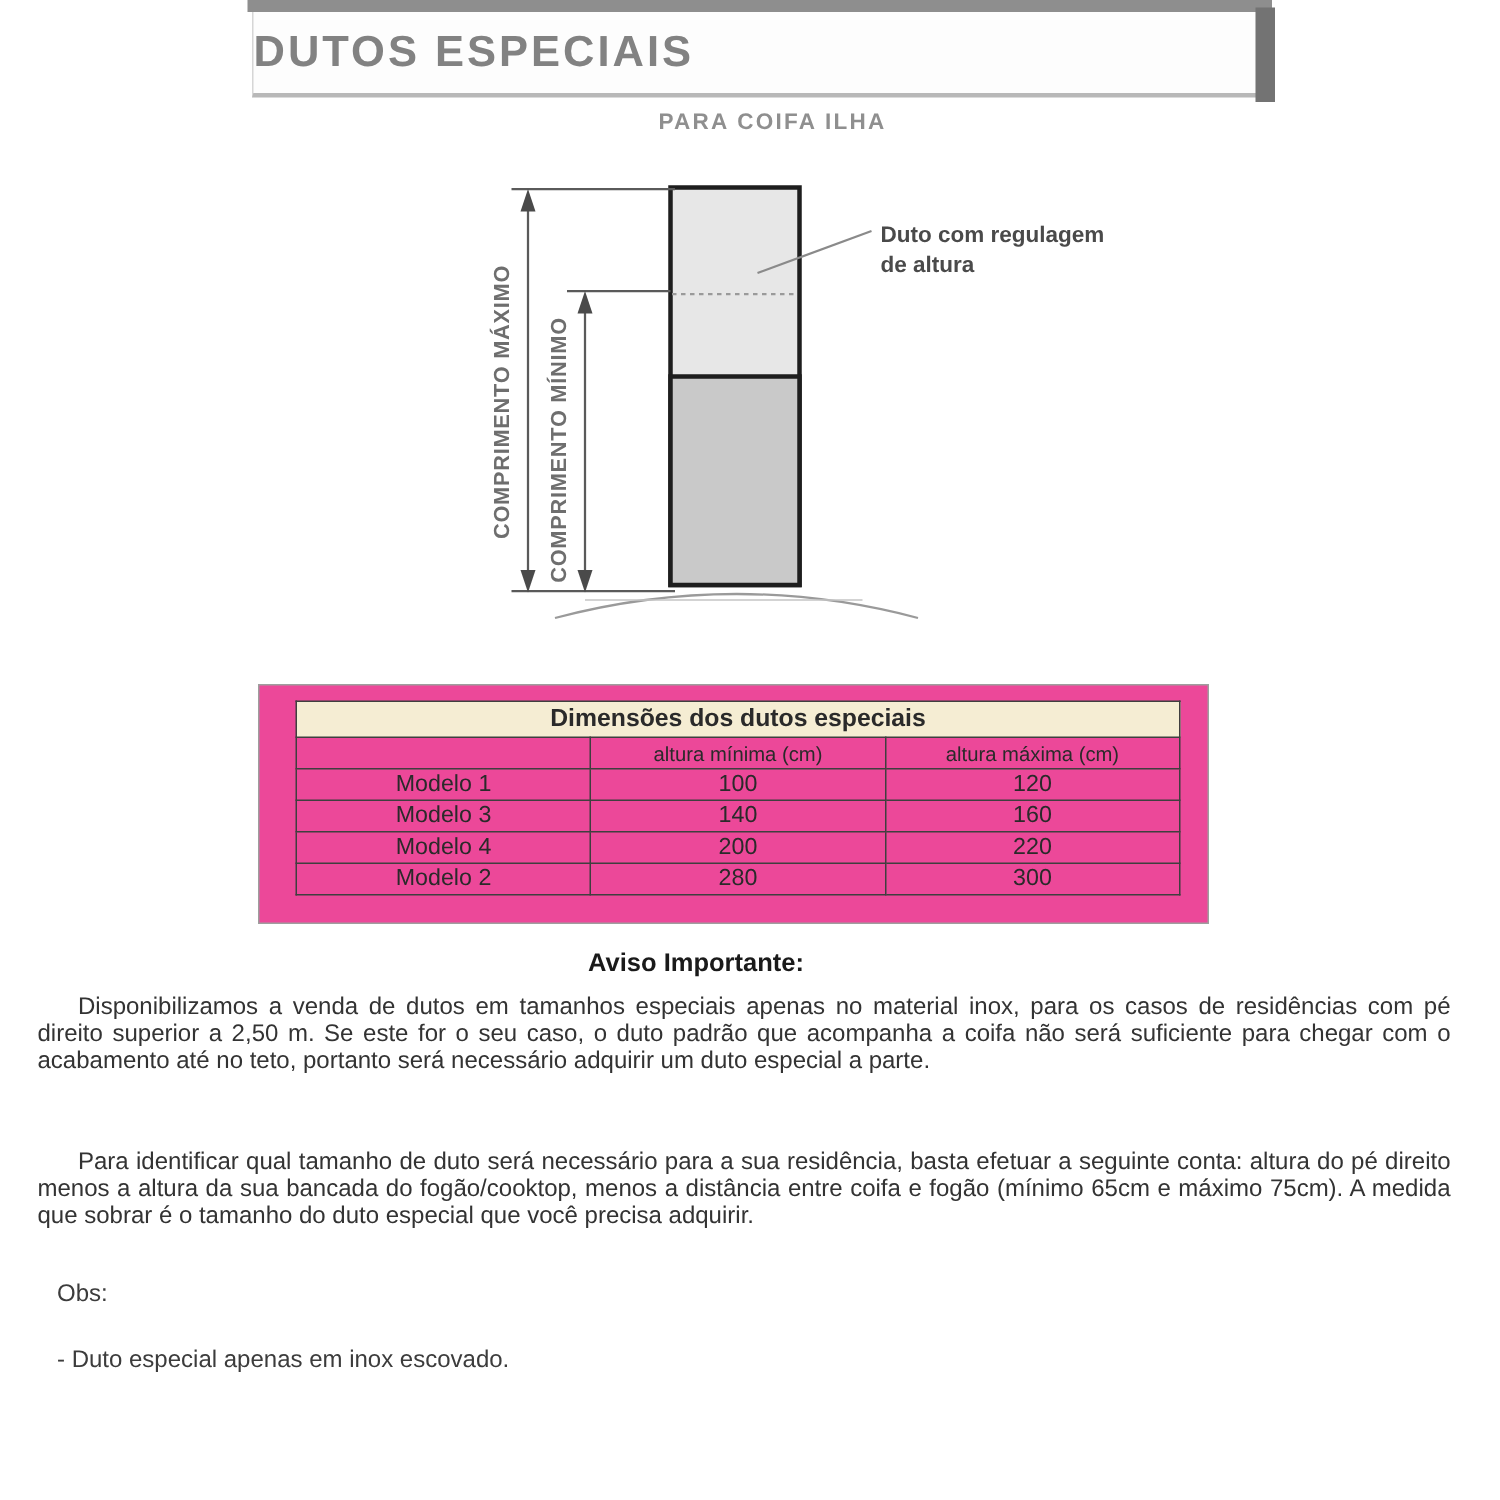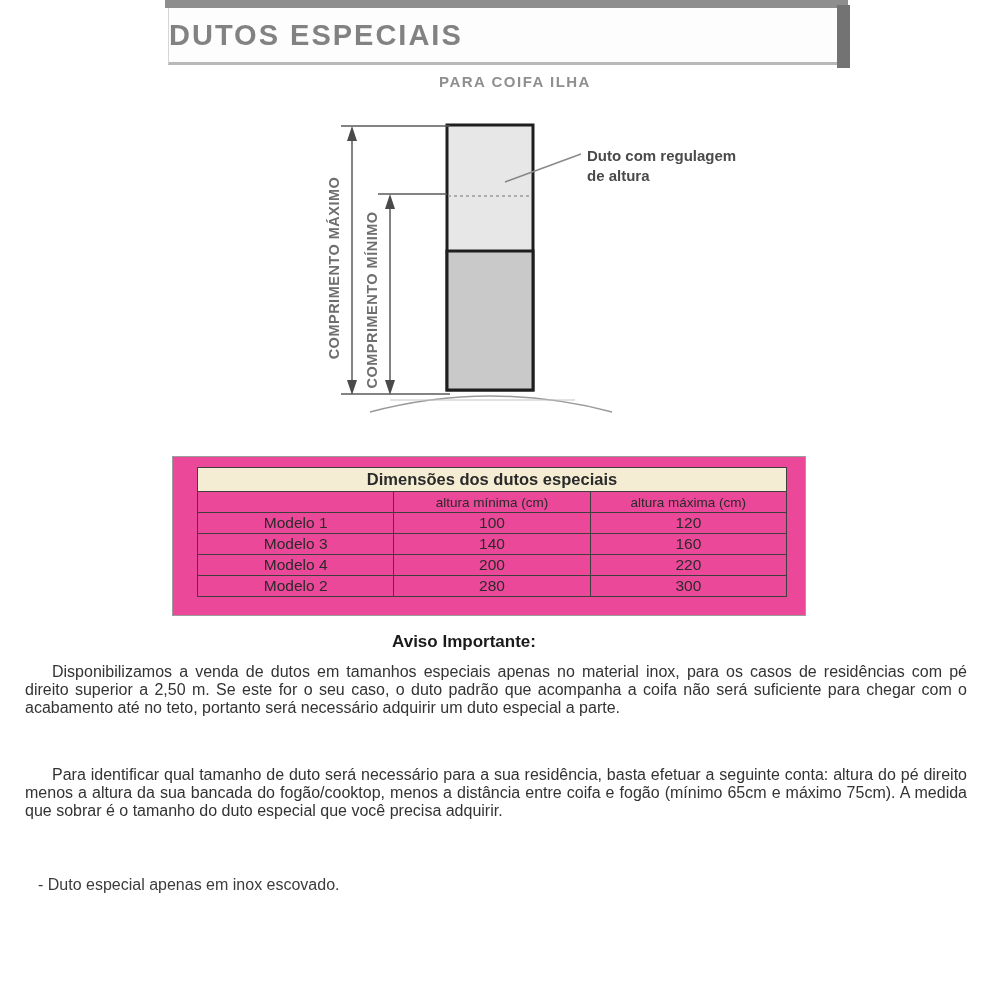--- a/index.html
+++ b/index.html
@@ -145,14 +145,15 @@
     </tr>
   </tbody>
     </table>
 </div>
 
 <div class="aviso-heading">Aviso Importante:</div>
 <p class="para para-1">Disponibilizamos a venda de dutos em tamanhos especiais apenas no material inox, para os casos de residências com pé direito superior a 2,50 m. Se este for o seu caso, o duto padrão que acompanha a coifa não será suficiente para chegar com o acabamento até no teto, portanto será necessário adquirir um duto especial a parte.</p>
 <p class="para para-2">Para identificar qual tamanho de duto será necessário para a sua residência, basta efetuar a seguinte conta: altura do pé direito menos a altura da sua bancada do fogão/cooktop, menos a distância entre coifa e fogão (mínimo 65cm e máximo 75cm). A medida que sobrar é o tamanho do duto especial que você precisa adquirir.</p>
 
 <div class="obs-block">
+  <div>Obs:</div>
   <div class="obs-item2">- Duto especial apenas em inox escovado.</div>
 </div>
 
 </body></html>

